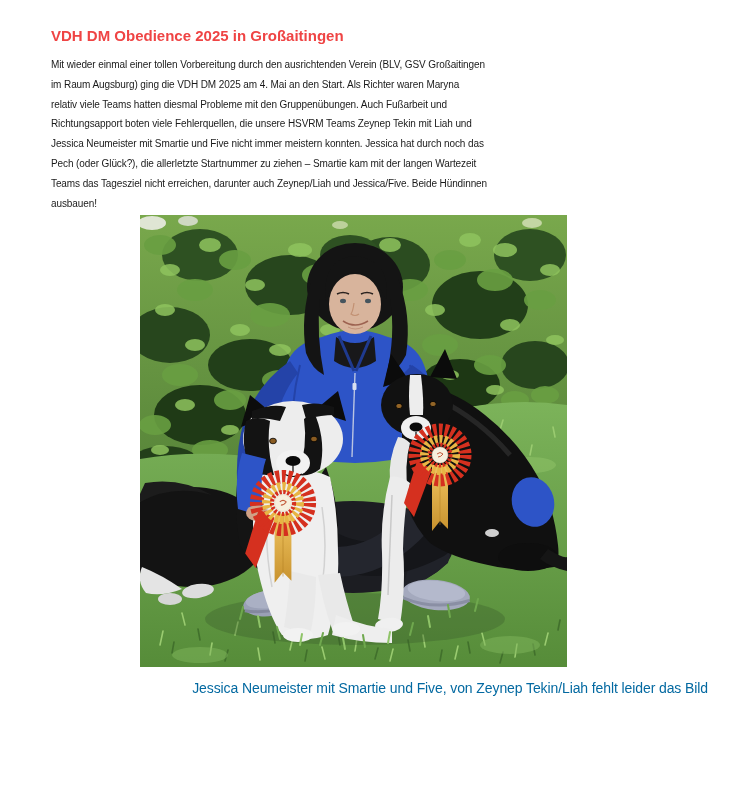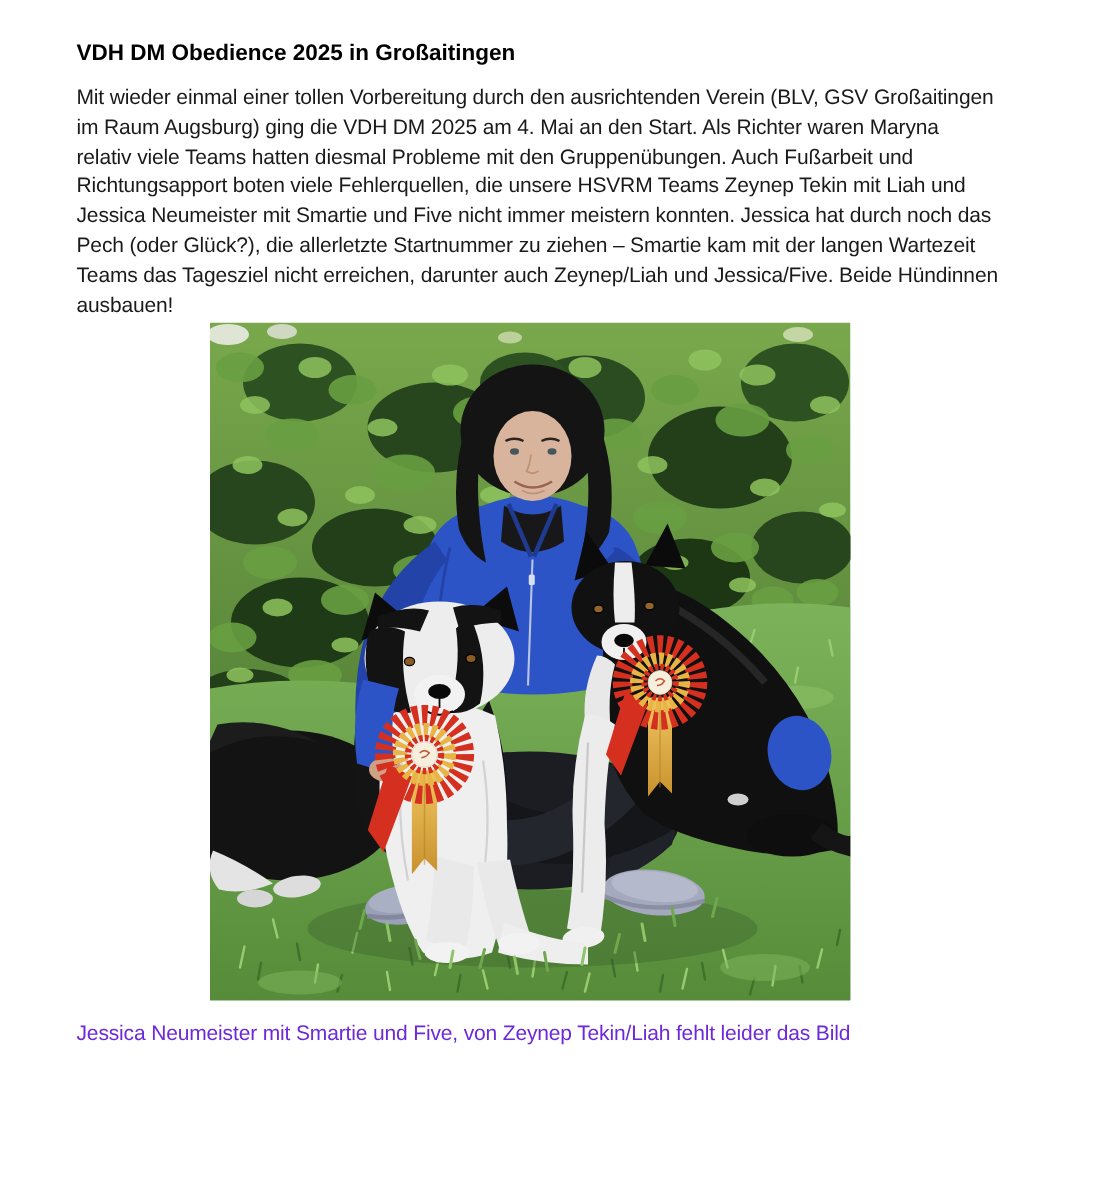--- a/index.html
+++ b/index.html
@@ -9,45 +9,45 @@
     background:#ffffff;
     font-family:"Liberation Sans",sans-serif;
     color:#1a1a1a;
     overflow:hidden;
     box-sizing:border-box;
     padding:26px 34px 0 51px;
   }
   .title{
     font-size:15px;
     font-weight:bold;
-    color:#000000;
+    color:#ef4444;
     line-height:19px;
     margin:0 0 10px 0;
   }
   .paragraph{margin:0;}
   .pline{
-    font-size:14px;
+    font-size:10px;
     letter-spacing:-0.1px;
     line-height:19.8px;
     white-space:nowrap;
   }
   .photo-figure{
     margin:2px 0 0 89px;
     padding:0;
     width:427px;
   }
   .photo-svg{display:block;width:427px;height:452px;}
   .caption{
     width:657px; 
     margin-left:-89px;
     margin-top:13px;
-    text-align:left;
+    text-align:right;
     font-size:14px;
     letter-spacing:-0.1px;
-    color:#6d28d9;
+    color:#0369a1;
   }
 </style>
 </head>
 <body>
 
 <div class="page">
 
   <h1 class="title">VDH DM Obedience 2025 in Großaitingen</h1>
 
   <div class="paragraph">

